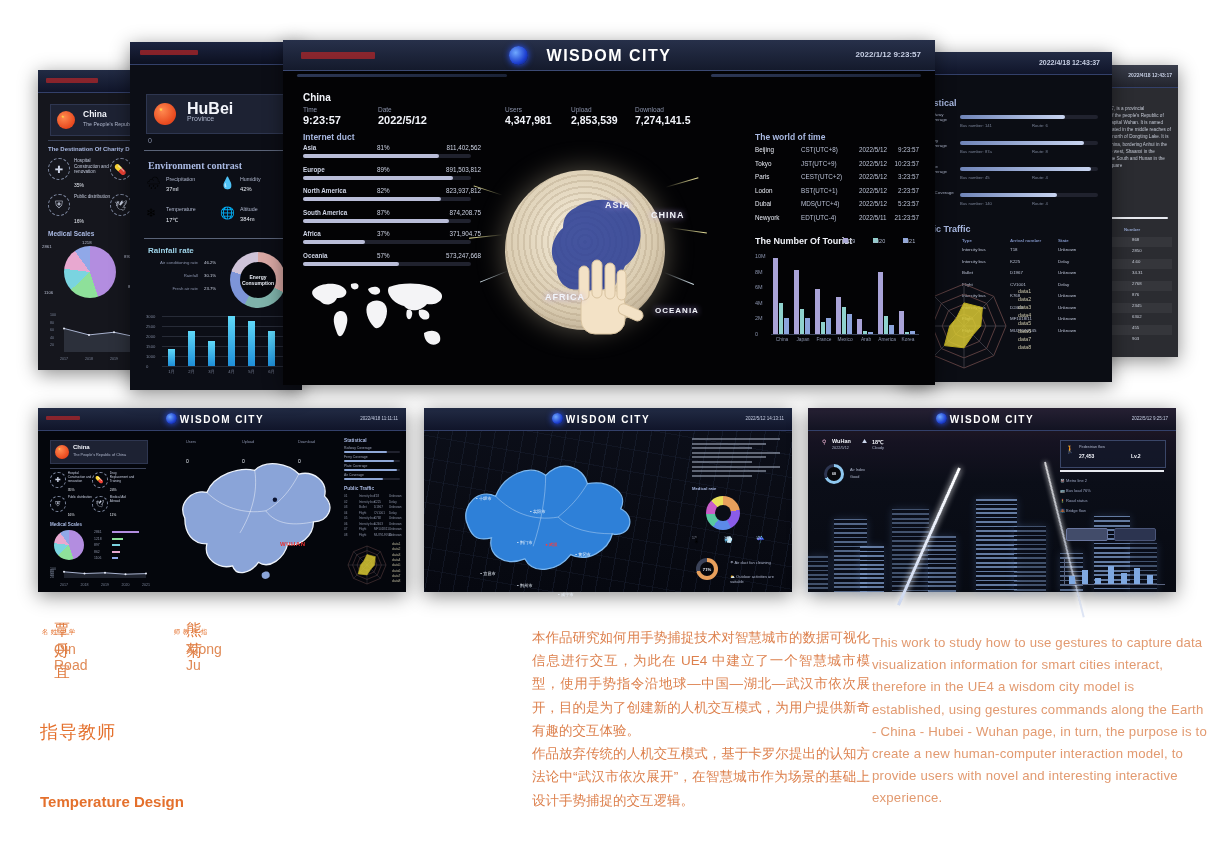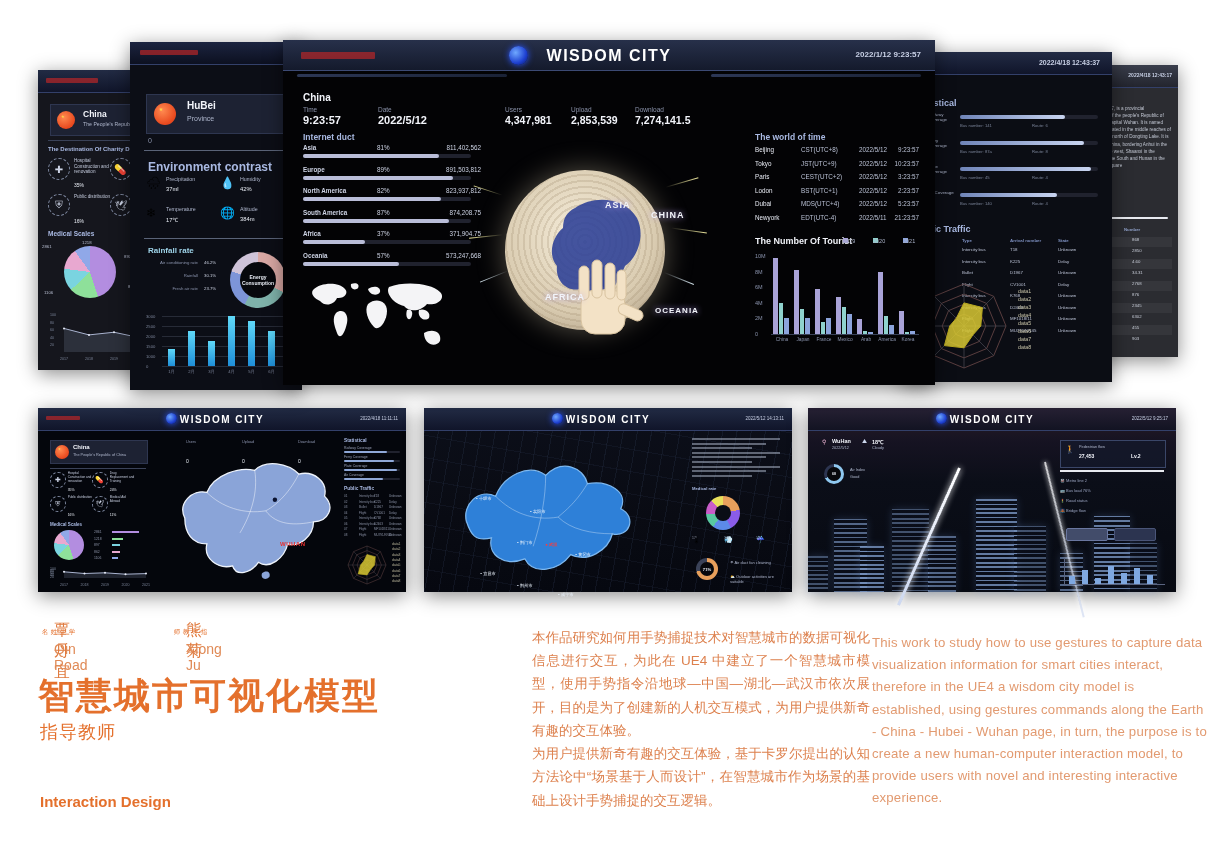--- a/index.html
+++ b/index.html
@@ -99,26 +99,26 @@
         <text x="85" y="50" font-size="3.6" fill="#7a8398">2020</text>
         <text x="110" y="50" font-size="3.6" fill="#7a8398">2021</text>
       </svg>
   </section>
 
   <section class="dash" style="left:130px;top:42px;width:172px;height:348px;background:#0c0e16;z-index:2;">
     <div class="dh-s" style="left:0;right:0;top:0;background:linear-gradient(180deg,#1c2440,#0c1020);"></div>
     <div class="redtag" style="left:10px;top:8px;width:58px;height:5px;"></div>
     <div class="card" style="left:16px;top:52px;width:140px;height:38px;">
       <span class="ocircle" style="left:7px;top:8px;width:22px;height:22px;font-size:11px;"></span>
-      <span class="val" style="left:40px;top:5px;font-size:10px;text-align:right;">HuBei</span>
+      <span class="val" style="left:40px;top:5px;font-size:16px;text-align:right;">HuBei</span>
       <span class="tt" style="left:40px;top:20px;font-size:7px;">Province</span>
     </div>
     <span class="lab" style="left:18px;top:95px;font-size:7px;">0</span>
     <div class="hr" style="left:14px;right:14px;top:108px;background:#5a6378;"></div>
-    <span class="sec" style="left:18px;top:118px;font-size:12px;">Environment contrast</span>
+    <span class="sec" style="left:18px;top:118px;font-size:10px;font-family:Liberation Serif, serif;">Environment contrast</span>
     <div id="env-grid" style="left:16px;top:132px;width:142px;height:58px;">
         <div style="position: absolute; left: 0px; top: 0px; width: 72px; height: 28px;">
           <span style="position:absolute;left:0;top:2px;font-size:12px">🌧</span>
   <span style="position:absolute;left:20px;top:2px;font-size:5.3px;color:#aeb6cc">Precipitation</span>
   <span style="position:absolute;left:20px;top:12px;font-size:5.8px;color:#e8ecf4">37ml</span>
         </div>
         <div style="position: absolute; left: 74px; top: 0px; width: 72px; height: 28px;">
           <span style="position:absolute;left:0;top:2px;font-size:12px">💧</span>
   <span style="position:absolute;left:20px;top:2px;font-size:5.3px;color:#aeb6cc">Humidity</span>
   <span style="position:absolute;left:20px;top:12px;font-size:5.8px;color:#e8ecf4">42%</span>
@@ -907,19 +907,18 @@
   <div style="position:absolute;left:40px;top:620px;">
     <span style="position:absolute;left:0;top:3px;writing-mode:vertical-rl;font-size:6.5px;letter-spacing:1px;color:#e4702c;">学生姓名</span>
     <span style="position:absolute;left:14px;top:0;font-size:16px;color:#e07a3e;">覃丹宜</span>
     <span style="position:absolute;left:14px;top:21px;font-size:14px;color:#e08a56;">Qin Road</span>
   </div>
   <div style="position:absolute;left:172px;top:620px;">
     <span style="position:absolute;left:0;top:3px;writing-mode:vertical-rl;font-size:6.5px;letter-spacing:1px;color:#e4702c;">指导教师</span>
     <span style="position:absolute;left:14px;top:0;font-size:16px;color:#e07a3e;">熊菊</span>
     <span style="position:absolute;left:14px;top:21px;font-size:14px;color:#e08a56;">Xiong Ju</span>
   </div>
-  <div style="position:absolute;left:38px;top:672px;font-size:36px;font-weight:bold;letter-spacing:2px;color:#e4702c;">智慧城市可视化模型</div>
   <div style="position:absolute;left:40px;top:720px;font-size:18px;color:#e4702c;letter-spacing:1px;">指导教师</div>
-  <div style="position:absolute;left:40px;top:793px;font-size:15px;font-weight:bold;color:#e4702c;">Interaction Design</div>
+  <div style="position:absolute;left:40px;top:793px;font-size:15px;font-weight:bold;color:#e4702c;">Temperature Design</div>
   <p style="position:absolute;left:532px;top:626px;width:338px;margin:0;font-size:13.5px;line-height:1.72;color:#dd804d;text-align:justify;white-space:pre-line;">本作品研究如何用手势捕捉技术对智慧城市的数据可视化信息进行交互，为此在 UE4 中建立了一个智慧城市模型，使用手势指令沿地球—中国—湖北—武汉市依次展开，目的是为了创建新的人机交互模式，为用户提供新奇有趣的交互体验。
-为用户提供新奇有趣的交互体验，基于卡罗尔提出的认知方法论中“场景基于人而设计”，在智慧城市作为场景的基础上设计手势捕捉的交互逻辑。</p>
+作品放弃传统的人机交互模式，基于卡罗尔提出的认知方法论中“武汉市依次展开”，在智慧城市作为场景的基础上设计手势捕捉的交互逻辑。</p>
   <p style="position:absolute;left:872px;top:632px;width:336px;margin:0;font-size:13.2px;line-height:1.68;letter-spacing:.2px;color:#e29a70;">This work to study how to use gestures to capture data visualization information for smart cities interact, therefore in the UE4 a wisdom city model is established, using gestures commands along the Earth - China - Hubei - Wuhan page, in turn, the purpose is to create a new human-computer interaction model, to provide users with novel and interesting interactive experience.</p>
 </div>
 
 </body></html>

